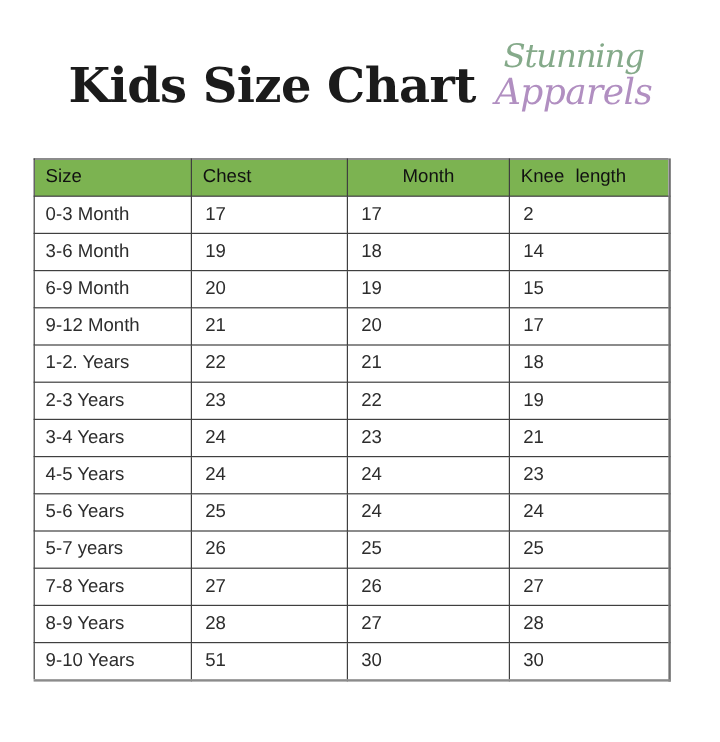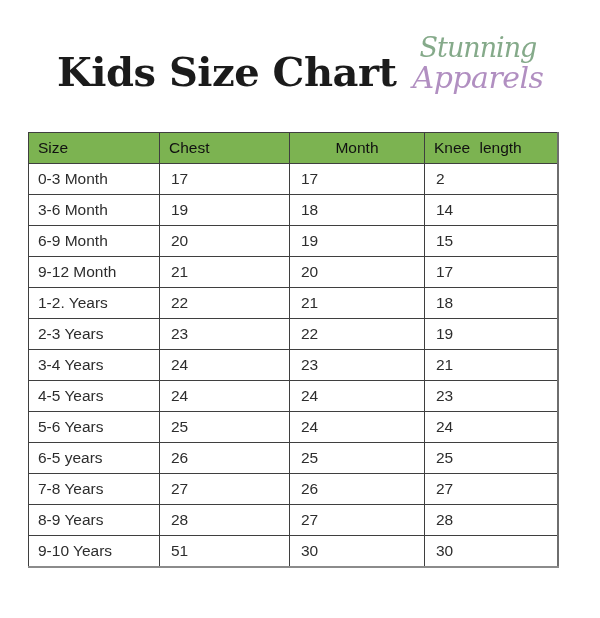--- a/index.html
+++ b/index.html
@@ -173,21 +173,21 @@
         <td class="num">24</td>
         <td class="num">23</td>
       </tr>
       <tr>
         <td>5-6 Years</td>
         <td class="num">25</td>
         <td class="num">24</td>
         <td class="num">24</td>
       </tr>
       <tr>
-        <td>6-5 years</td>
+        <td>5-7 years</td>
         <td class="num">26</td>
         <td class="num">25</td>
         <td class="num">25</td>
       </tr>
       <tr>
         <td>7-8 Years</td>
         <td class="num">27</td>
         <td class="num">26</td>
         <td class="num">27</td>
       </tr>

